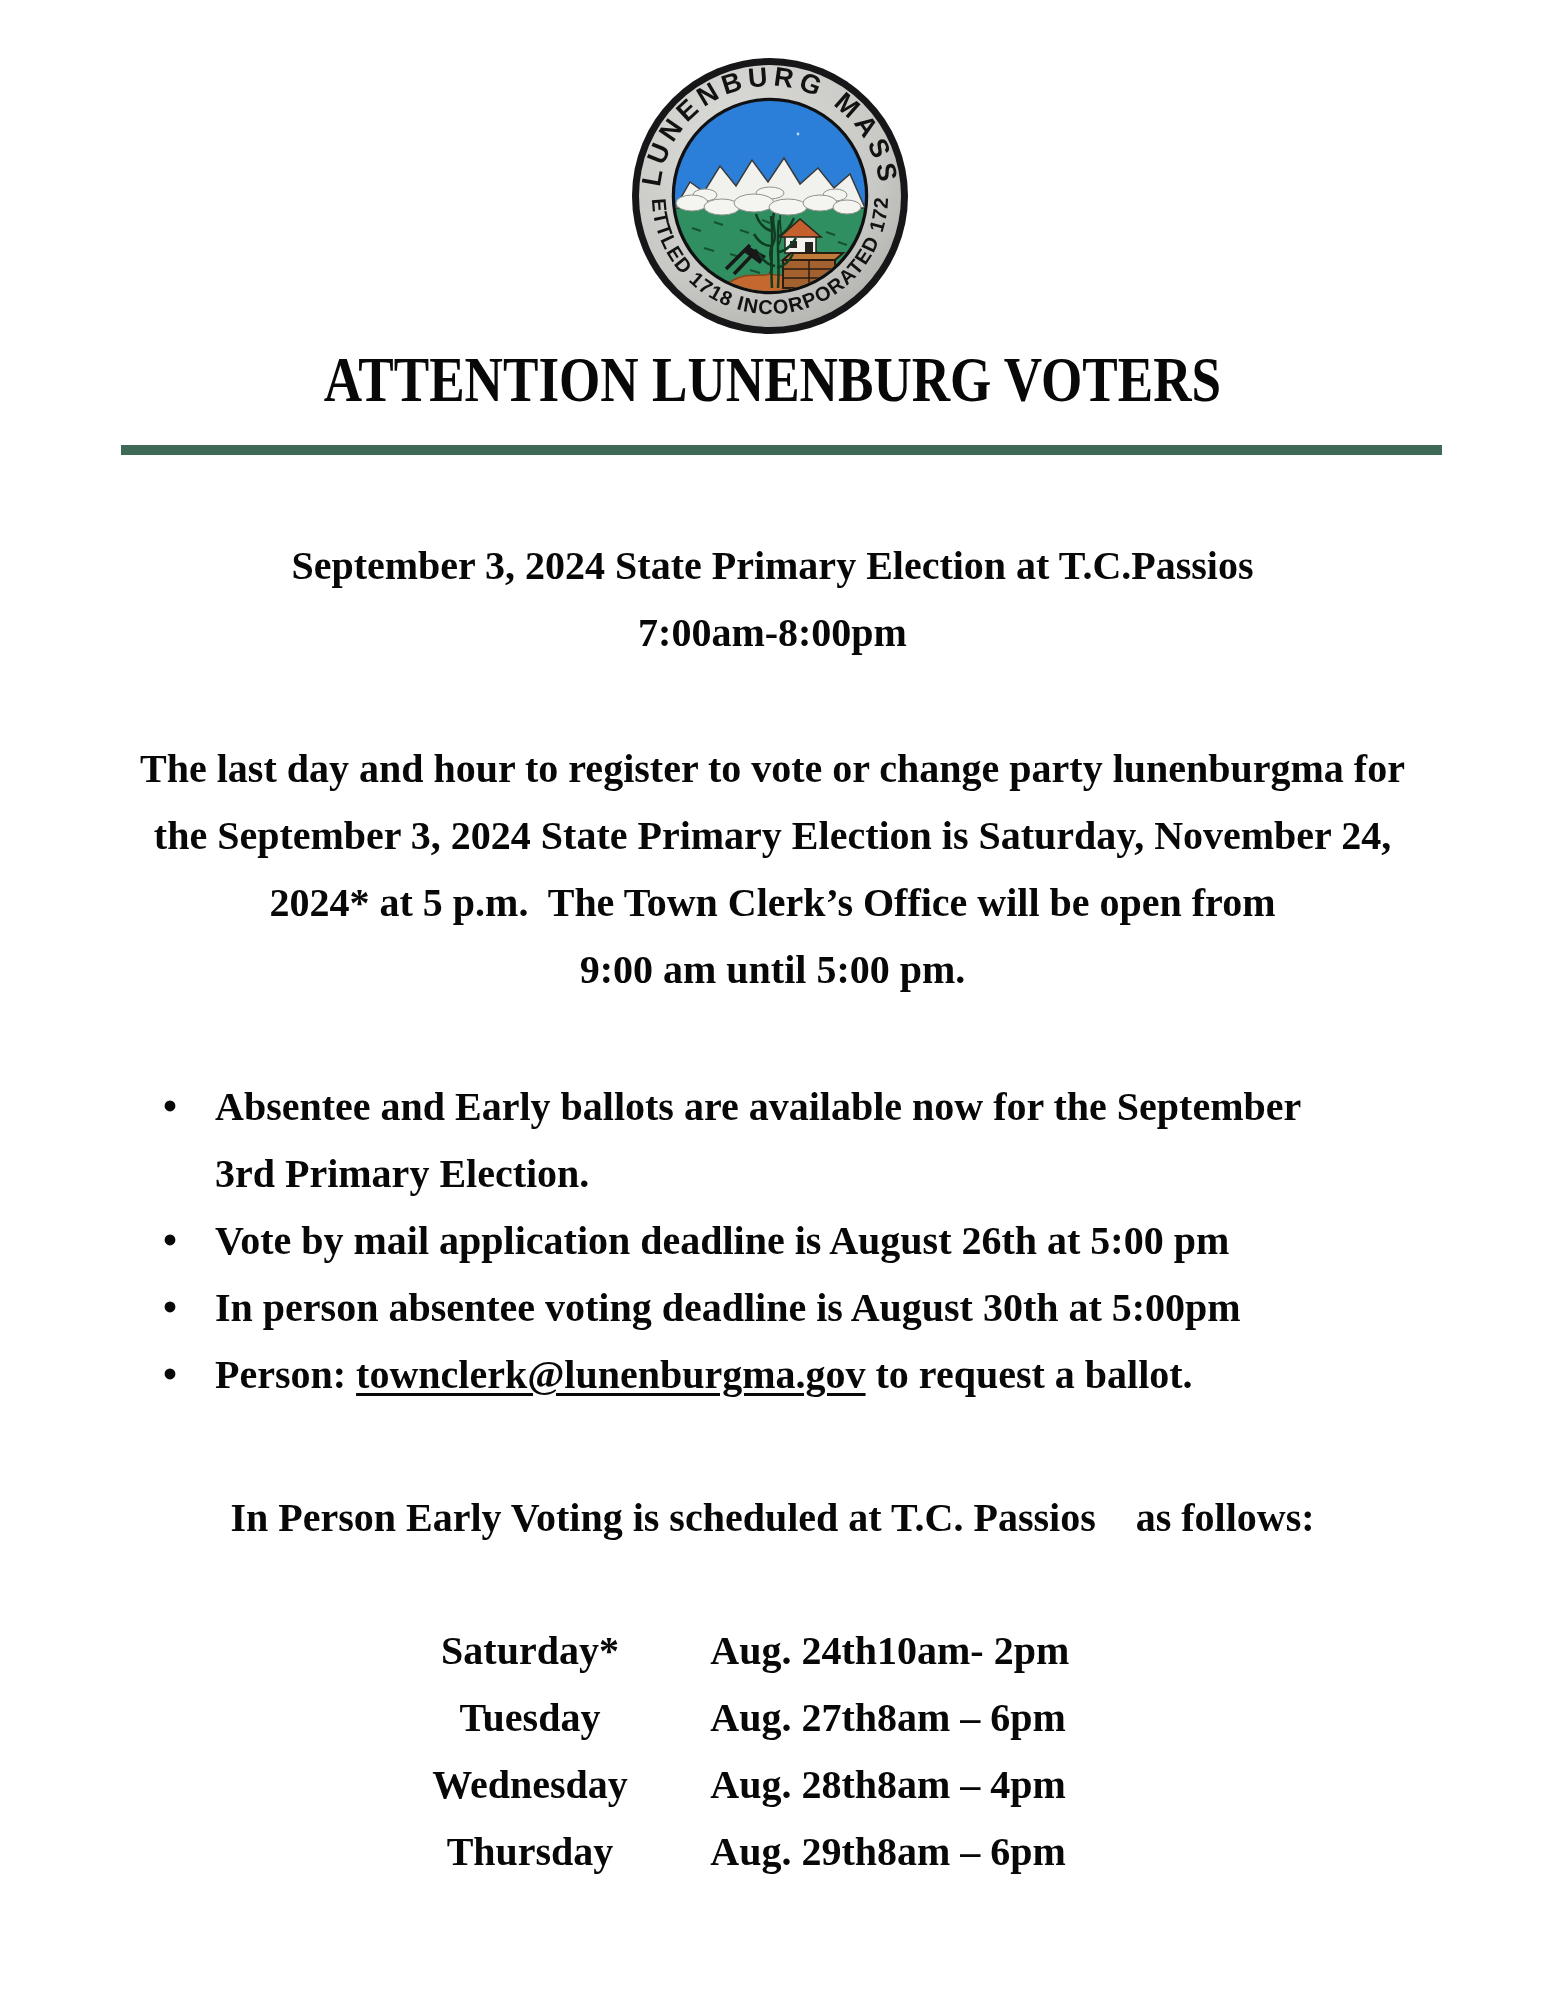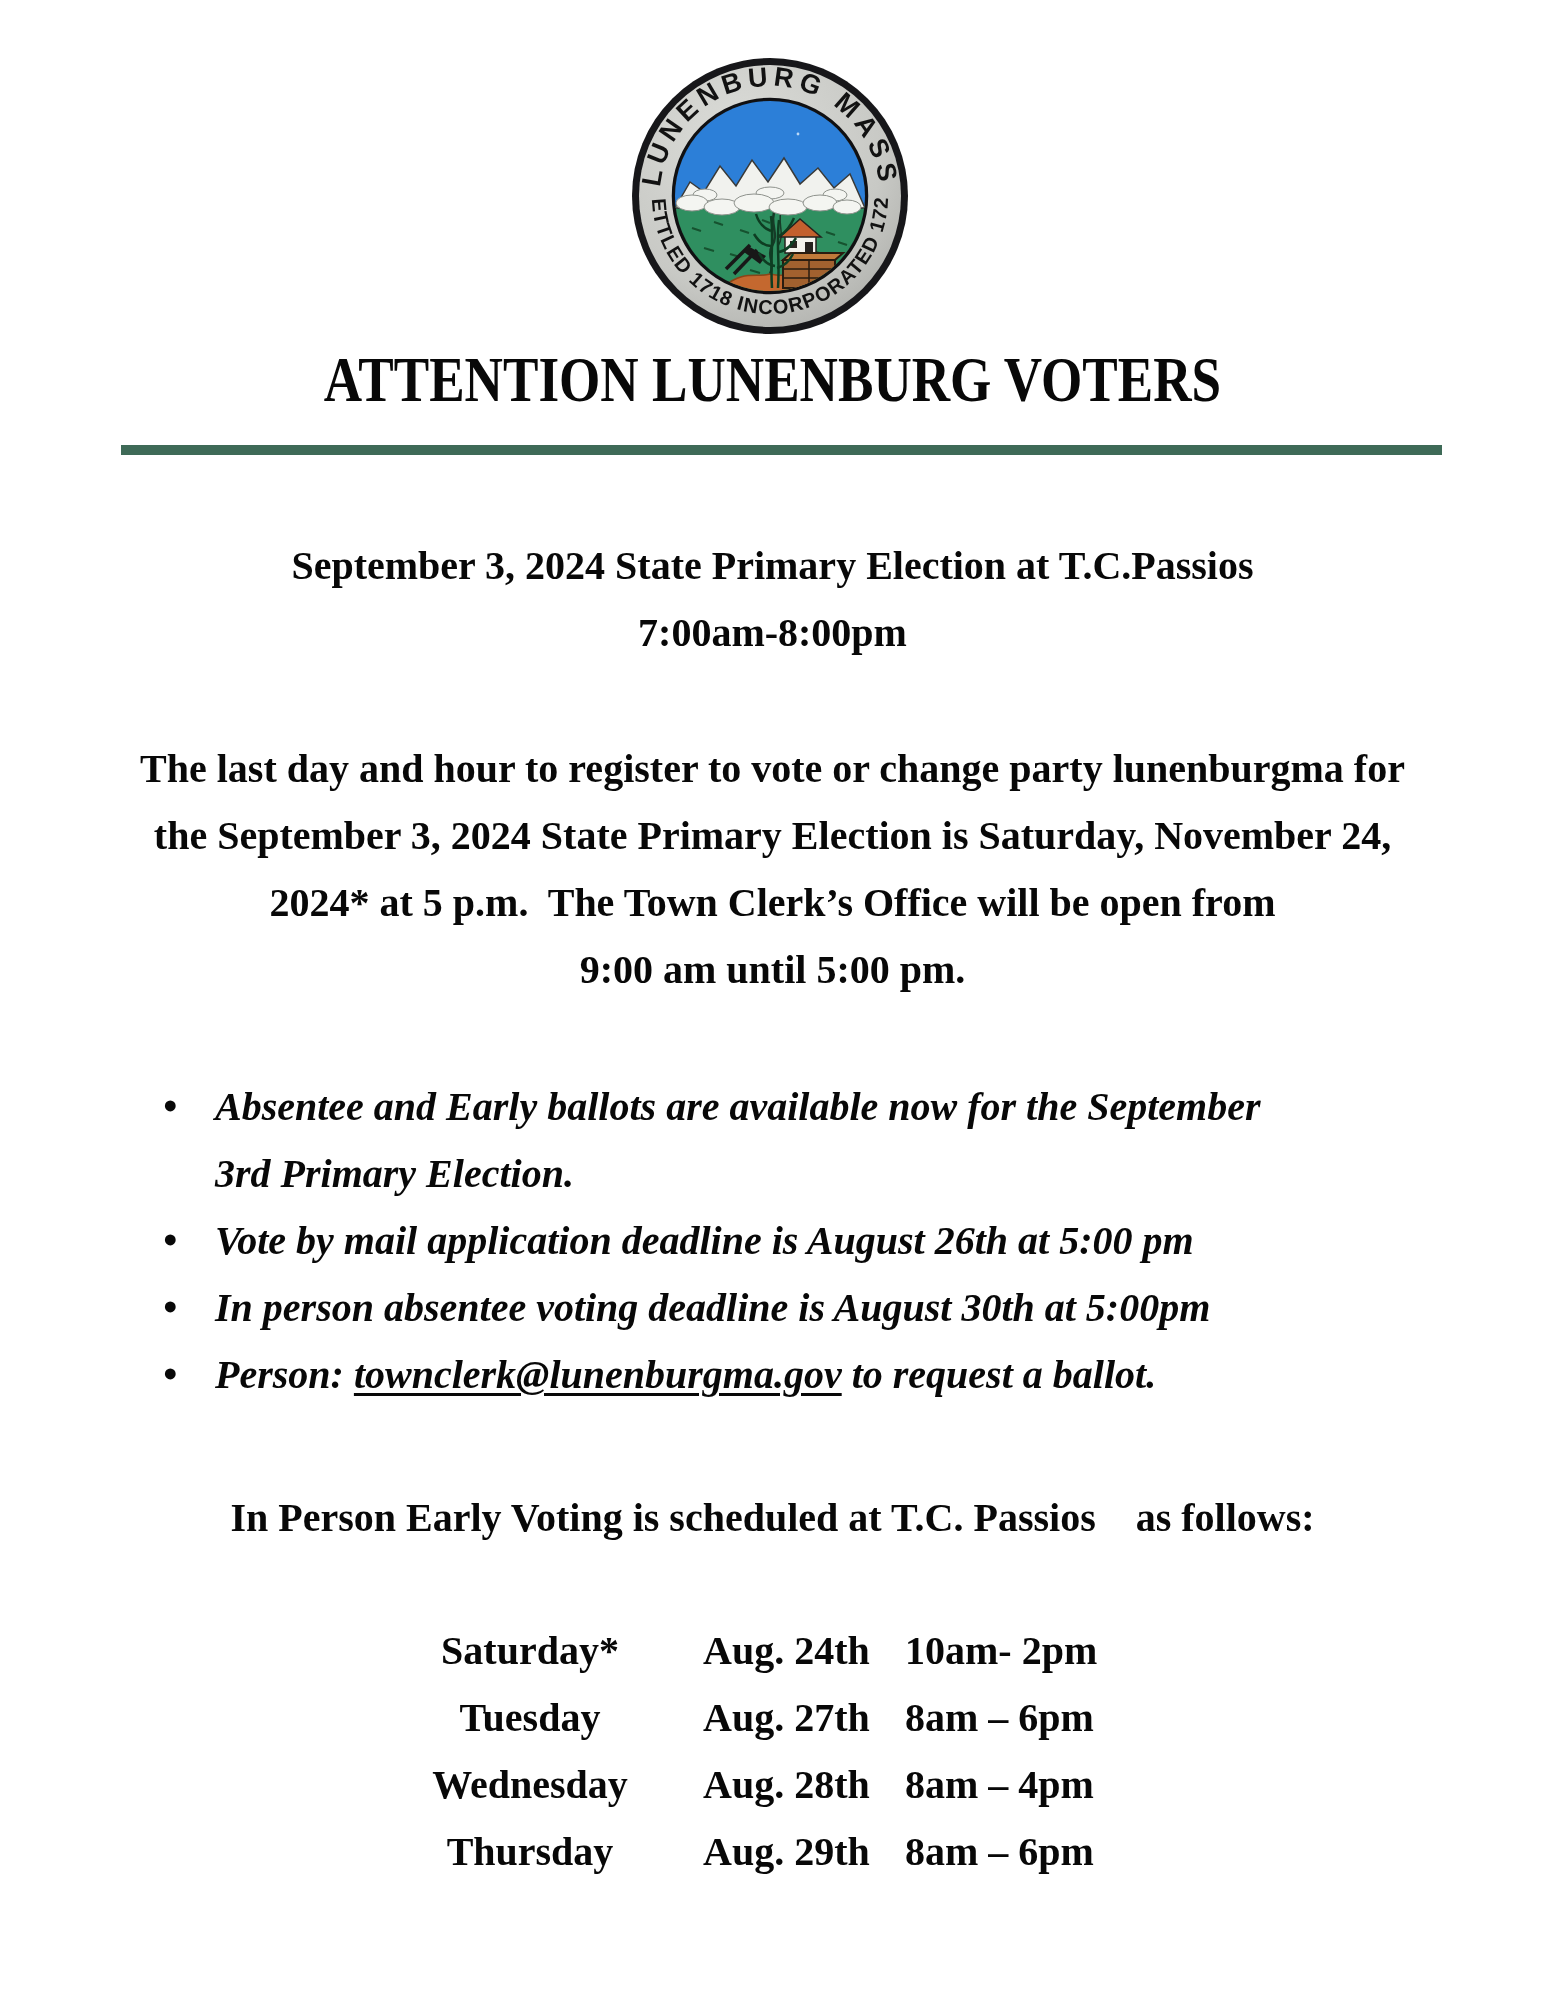--- a/index.html
+++ b/index.html
@@ -13,29 +13,29 @@
   .title{
     top:346px;left:0;width:100%;margin:0;text-align:center;
     font-size:64px;line-height:1.05;white-space:nowrap;
     transform:scaleX(0.83);transform-origin:50% 50%;
   }
   .divider{top:445px;left:121px;width:1321px;height:10px;background:#3E6A57;}
   .center-block{left:0;width:100%;text-align:center;font-size:40px;line-height:67px;}
   .intro{top:532px;}
   .register{top:735px;}
   .line{white-space:pre;}
-  .bullets{top:1073px;left:163px;width:1300px;font-size:40px;line-height:67px;font-style:italic;}
+  .bullets{top:1073px;left:163px;width:1300px;font-size:40px;line-height:67px;}
   .bullet{position:relative;padding-left:52px;}
   .bullet::before{content:"\2022";position:absolute;left:0;top:0;}
   .email-link{color:inherit;text-decoration:underline;text-decoration-thickness:3px;text-underline-offset:5px;cursor:pointer;}
   .ev-heading{top:1484px;}
   .schedule{top:1617px;left:405px;font-size:40px;line-height:67px;}
   .srow{display:flex;}
   .col-day{width:250px;text-align:center;white-space:pre;}
-  .col-date{margin-left:48px;width:202px;white-space:pre;}
+  .col-date{margin-left:20px;width:202px;white-space:pre;text-align:right;}
   .col-time{white-space:pre;}
 </style>
 </head>
 <body>
 
 <div class="page">
 
   <div class="abs seal">
     <svg viewBox="0 0 280 280" width="280" height="280">
       <defs>

